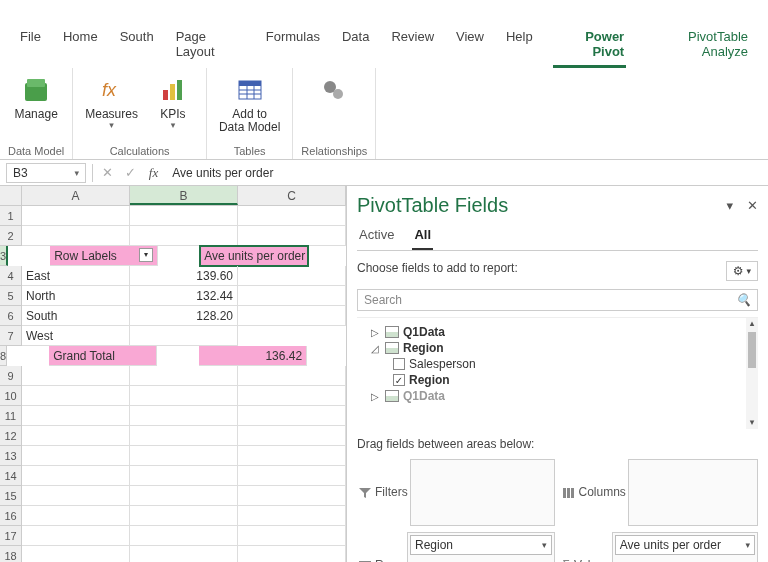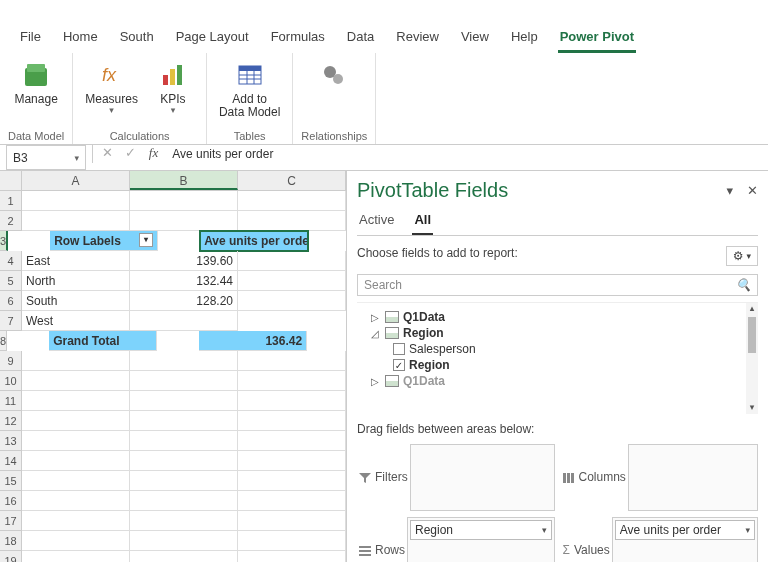--- a/index.html
+++ b/index.html
@@ -15,42 +15,42 @@
   .ribbon { display: flex; border-bottom: 1px solid #ccc; height: 92px; }
   .rg { display: flex; flex-direction: column; align-items: center; border-right: 1px solid #e0e0e0; padding: 4px 8px 2px; }
   .rg-items { display: flex; gap: 6px; flex: 1; align-items: flex-start; }
   .rg-label { font-size: 11px; color: #666; margin-top: 2px; }
   .rbtn { display: flex; flex-direction: column; align-items: center; gap: 2px; padding: 2px 4px; cursor: pointer; min-width: 50px; }
   .rbtn .icon-box { width: 32px; height: 32px; display: flex; align-items: center; justify-content: center; }
   .rbtn-label { font-size: 12px; text-align: center; line-height: 1.1; }
   .dd-caret::after { content: "▾"; font-size: 9px; display: block; color: #666; }
   
   
-  .fbar { display: flex; height: 26px; border-bottom: 1px solid #ccc; padding: 0 6px; gap: 6px; }
+  .fbar { display: flex; align-items: center; height: 26px; border-bottom: 1px solid #ccc; padding: 0 6px; gap: 6px; }
   .namebox { border: 1px solid #ccc; padding: 2px 6px; font-size: 12px; width: 80px; display: flex; justify-content: space-between; align-items: center; }
   .fbar .fx { font-style: italic; font-family: serif; color: #555; padding: 0 4px; }
   .fbar .ftxt { flex: 1; font-size: 12px; padding: 2px 4px; }
   .fbar .x, .fbar .chk { color: #aaa; padding: 0 3px; }
   .fbar .sep { width: 1px; height: 18px; background: #ccc; }
   
   
   .main { display: flex; height: calc(562px - 24px - 92px - 26px); }
   
   
   .grid-pane { width: 346px; overflow: hidden; position: relative; }
   .colhdr { display: flex; height: 20px; background: #eee; border-bottom: 1px solid #ccc; }
   .colhdr .corner { width: 22px; border-right: 1px solid #ccc; }
   .colhdr .ch { flex: 0 0 108px; border-right: 1px solid #ccc; text-align: center; font-size: 12px; color: #555; line-height: 20px; }
   .colhdr .ch.sel { background: #d6e9d6; border-bottom: 2px solid #217346; }
   .row { display: flex; height: 20px; }
   .rh { width: 22px; background: #eee; border-right: 1px solid #ccc; border-bottom: 1px solid #ccc; text-align: center; font-size: 11px; color: #555; line-height: 20px; }
   .rh.sel { background: #d6e9d6; border-right: 2px solid #217346; }
   .cell { flex: 0 0 108px; border-right: 1px solid #ddd; border-bottom: 1px solid #ddd; font-size: 12px; padding: 0 4px; line-height: 20px; overflow: hidden; white-space: nowrap; }
   .cell.right { text-align: right; }
-  .pvthdr { background: #7dd3fc; font-weight: 700; margin-left: 42px; }
+  .pvthdr { background: #f9a8d4; font-weight: 400; margin-left: 42px; }
   .active-cell { outline: 2px solid #217346; outline-offset: -1px; }
   .pvthdr .filter-dd { float: right; width: 14px; height: 14px; border: 1px solid #999; background: #fff; font-size: 8px; text-align: center; line-height: 12px; margin-top: 2px; }
   
   
   .taskpane { flex: 1; border-left: 1px solid #ccc; background: #fff; display: flex; flex-direction: column; padding: 8px 10px; overflow: hidden; }
   .tp-title-row { display: flex; align-items: center; justify-content: space-between; }
   .tp-title { color: #217346; font-size: 20px; font-weight: 400; }
   .tp-ctrls { display: flex; gap: 14px; color: #555; font-size: 13px; }
   .tp-tabs { display: flex; gap: 16px; font-size: 13px; margin-top: 8px; border-bottom: 1px solid #ccc; }
   .tp-tab { padding: 2px 2px 6px; color: #555; cursor: pointer; }
@@ -84,20 +84,21 @@
     <div class="tab">File</div>
     <div class="tab">Home</div>
     <div class="tab">South</div>
     <div class="tab">Page Layout</div>
     <div class="tab">Formulas</div>
     <div class="tab">Data</div>
     <div class="tab">Review</div>
     <div class="tab">View</div>
     <div class="tab">Help</div>
     <div class="tab active context">Power Pivot</div>
+    <div class="tab context">PivotTable Analyze</div>
   </div>
 
 <div class="ribbon" id="ribbon">
     <div class="rg">
       <div class="rg-items">
         <div class="rbtn">
           <div class="icon-box">
             <svg width="30" height="30">
               <rect x="4" y="8" width="22" height="18" fill="#4a9e4a" rx="2"></rect>
               <rect x="6" y="4" width="18" height="8" fill="#6ab96a" rx="1"></rect>

